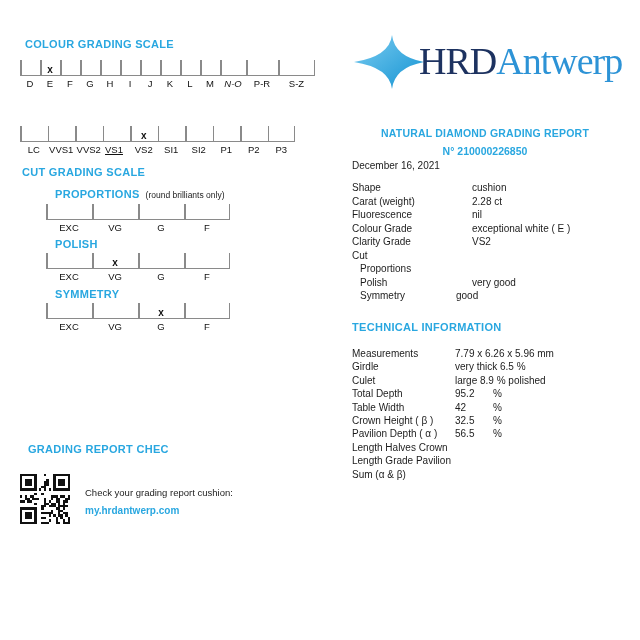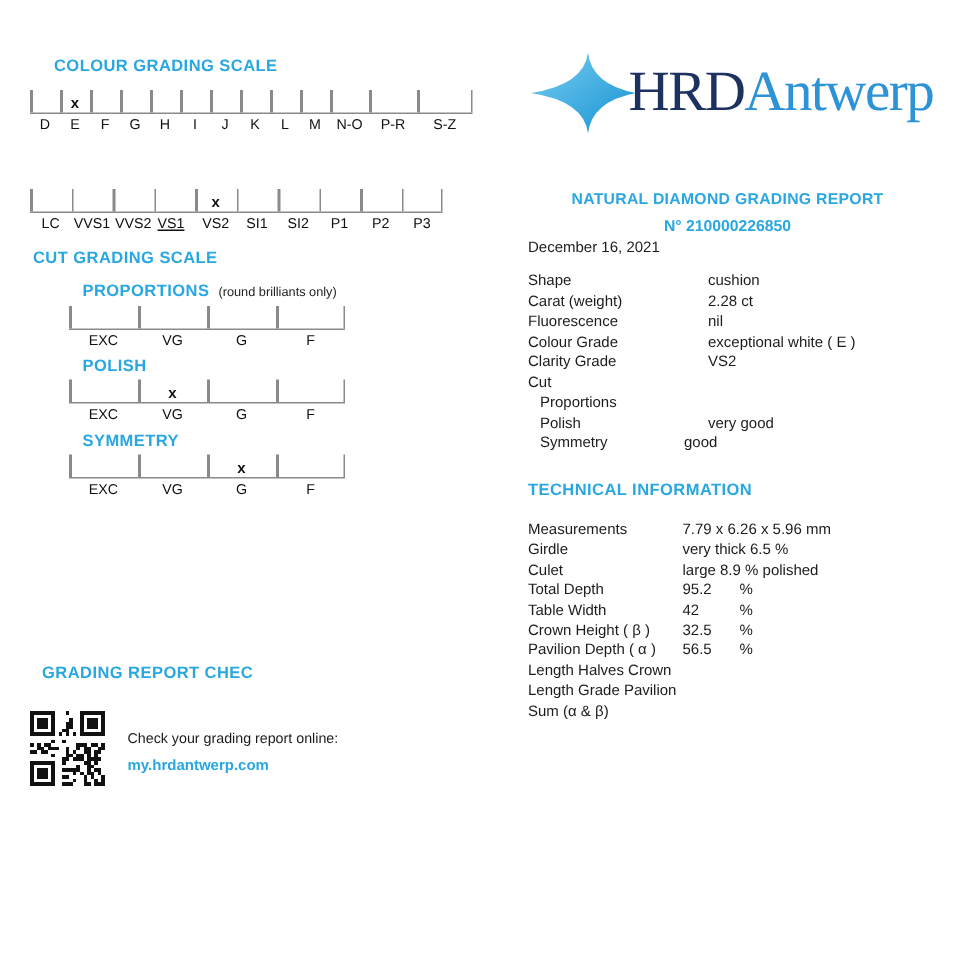--- a/index.html
+++ b/index.html
@@ -29,21 +29,21 @@
   .runit{position:absolute;}
   .check-line{position:absolute;left:85px;top:487px;font-size:9.5px;color:#1c1c1c;}
   .check-link{position:absolute;left:85px;top:505px;font-size:10px;font-weight:bold;color:#29a7e0;cursor:pointer;}
   .qr{position:absolute;left:20px;top:473px;width:50px;height:52px;}
 </style>
 </head>
 <body>
 
 <div class="page">
 
-  <div class="sec-heading" style="left:36px;top:38px;">COLOUR GRADING SCALE</div>
+  <div class="sec-heading" style="left:25px;top:38px;">COLOUR GRADING SCALE</div>
   <div class="scale" style="left: 20px; top: 60px; width: 295px;">
       <div class="ruler">
         <div class="tick" style="left: 0px;"></div>
         <div class="tick" style="left: 20px;"></div>
         <div class="tick" style="left: 40px;"></div>
         <div class="tick" style="left: 60px;"></div>
         <div class="tick" style="left: 80px;"></div>
         <div class="tick" style="left: 100px;"></div>
         <div class="tick" style="left: 120px;"></div>
         <div class="tick" style="left: 140px;"></div>
@@ -59,21 +59,21 @@
         <div class="slabel" style="left: 10px;">D</div>
         <div class="slabel" style="left: 30px;">E</div>
         <div class="slabel" style="left: 50px;">F</div>
         <div class="slabel" style="left: 70px;">G</div>
         <div class="slabel" style="left: 90px;">H</div>
         <div class="slabel" style="left: 110px;">I</div>
         <div class="slabel" style="left: 130px;">J</div>
         <div class="slabel" style="left: 150px;">K</div>
         <div class="slabel" style="left: 170px;">L</div>
         <div class="slabel" style="left: 190px;">M</div>
-        <div class="slabel" style="left: 213px;">N-O</div>
+        <div class="slabel" style="left: 213px; font-style: italic;">N-O</div>
         <div class="slabel" style="left: 242px;">P-R</div>
         <div class="slabel" style="left: 276.5px;">S-Z</div>
       </div>
     </div>
 
   <div class="scale" style="left: 20px; top: 126px; width: 275px;">
       <div class="ruler">
         <div class="tick" style="left: 0px;"></div>
         <div class="tick" style="left: 27.5px;"></div>
         <div class="tick" style="left: 55px;"></div>
@@ -350,21 +350,21 @@
         <rect x="12" y="40" width="2" height="2" fill="#111"></rect>
         <rect x="18" y="40" width="2" height="2" fill="#111"></rect>
         <rect x="20" y="40" width="2" height="2" fill="#111"></rect>
         <rect x="22" y="40" width="2" height="2" fill="#111"></rect>
         <rect x="30" y="40" width="2" height="2" fill="#111"></rect>
         <rect x="32" y="40" width="2" height="2" fill="#111"></rect>
         <rect x="36" y="40" width="2" height="2" fill="#111"></rect>
         <rect x="38" y="40" width="2" height="2" fill="#111"></rect>
         <rect x="40" y="40" width="2" height="2" fill="#111"></rect>
       </svg></div>
-  <div class="check-line">Check your grading report online:</div>
+  <div class="check-line">Check your grading report cushion:</div>
   <div class="check-link">my.hrdantwerp.com</div>
 
   <svg style="position:absolute;left:354px;top:34px;" width="70" height="56" viewBox="0 0 70 56">
     <defs>
       <linearGradient id="starg" x1="0" y1="0" x2="1" y2="1">
         <stop offset="0" stop-color="#7ccdf1"></stop>
         <stop offset="1" stop-color="#1292d2"></stop>
       </linearGradient>
     </defs>
     <path d="M38 1 Q40.5 22.5 70 28 Q40.5 33.5 38 55 Q35.5 33.5 0 28 Q35.5 22.5 38 1 Z" fill="url(#starg)"></path>

